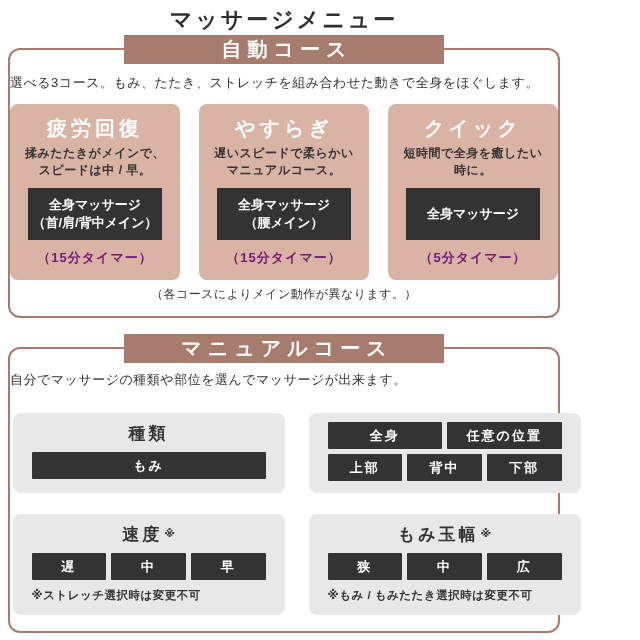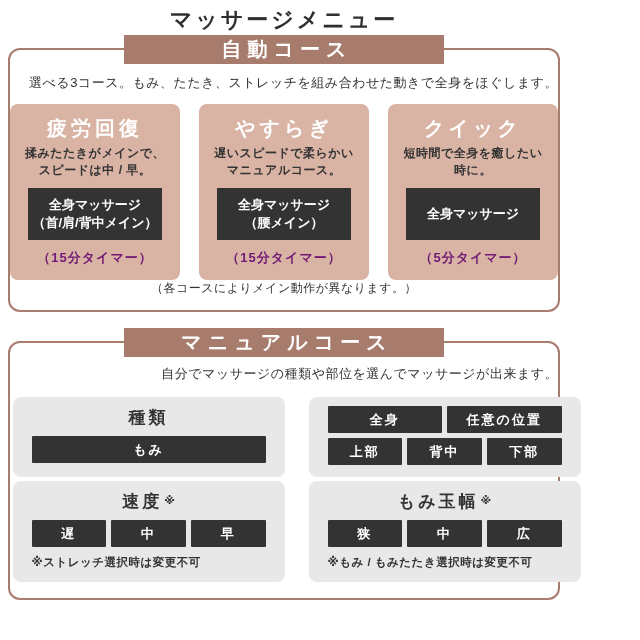--- a/index.html
+++ b/index.html
@@ -31,21 +31,21 @@
   .section-header {
     position:absolute; top:-15px; left:50%; transform:translateX(-50%);
     width:320px; height:29px;
     background:#a87c6d; color:#ffffff;
     font-size:20px; font-weight:bold; letter-spacing:6px;
     display:flex; align-items:center; justify-content:center;
     text-indent:6px;
   }
 
   .section-desc {
-    text-align:right; font-size:13px; color:#333;
+    text-align:left; font-size:13px; color:#333;
     letter-spacing:0.5px;
     margin-bottom:12px;
   }
 
   .cards-row { display:flex; justify-content:center; gap:19px; }
   .course-card {
     width:178px;
     background:#d9b3a4;
     border-radius:8px;
     padding:11px 8px 13px;
@@ -68,29 +68,29 @@
     display:flex; flex-direction:column; align-items:center; justify-content:center;
   }
   .mode-box span:empty { display:none; }
   .card-timer {
     margin-top:9px;
     font-size:13px; font-weight:bold; color:#701a75;
     letter-spacing:1px;
   }
   .section-note {
     text-align:center; font-size:12px; color:#333;
-    margin-top:0; letter-spacing:0.5px;
+    margin-top:6px; letter-spacing:0.5px;
   }
 
   .panels-grid {
     display:grid;
     grid-template-columns:272px 272px;
-    gap:4px 24px;
+    gap:21px 24px;
     justify-content:center;
-    margin-top:14px;
+    margin-top:24px;
     padding-left:25px;
   }
   .panel {
     background:#e8e8e8;
     border-radius:8px;
     padding:9px 19px 12px;
   }
   .panel-title {
     text-align:center;
     font-size:17px; font-weight:bold; letter-spacing:3px;

